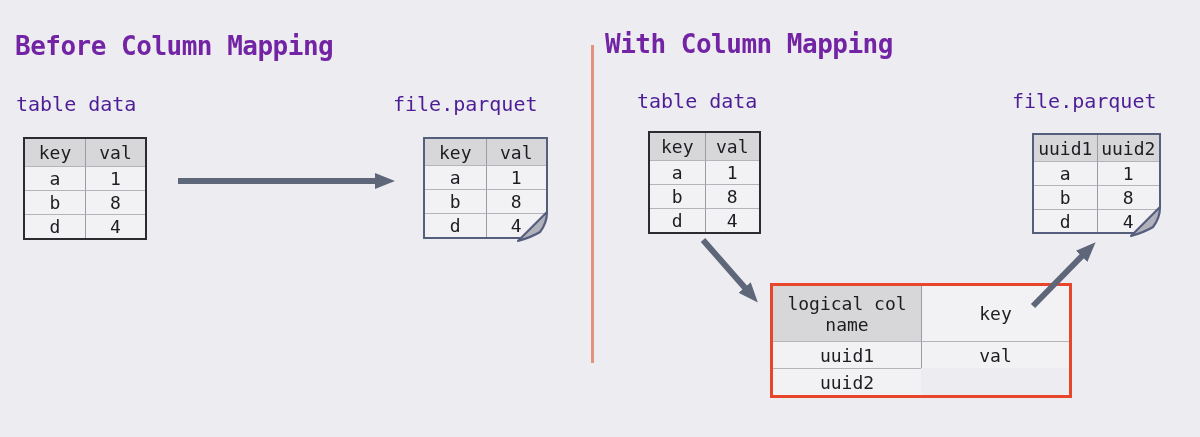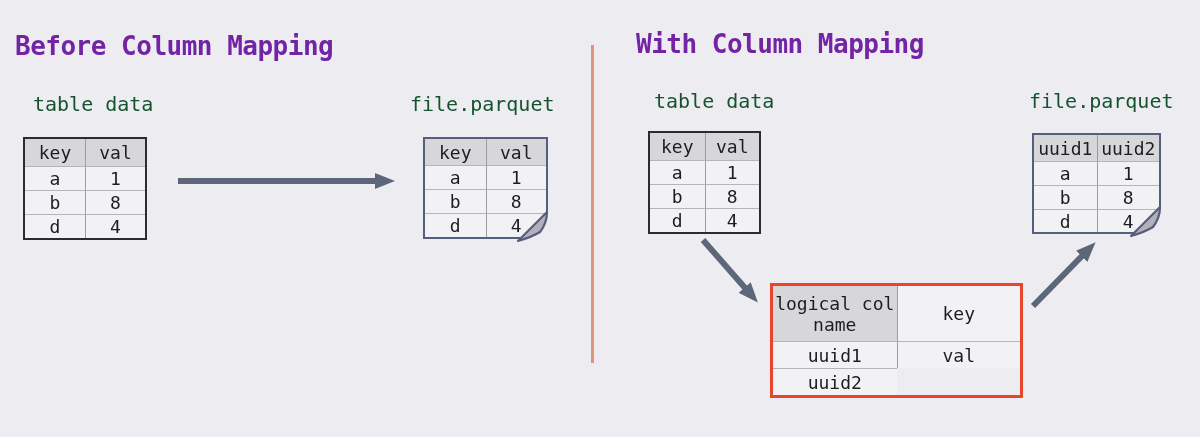--- a/index.html
+++ b/index.html
@@ -10,21 +10,21 @@
   }
   .panel-title{
     position:absolute;
     font:700 26px "DejaVu Sans Mono",monospace;
     color:var(--title_purple,#7224a4);
     letter-spacing:-0.5px;white-space:nowrap;
   }
   .mono-label{
     position:absolute;
     font:400 20px "DejaVu Sans Mono",monospace;
-    color:#14532d;white-space:nowrap;margin-left:17px;
+    color:#4c1d95;white-space:nowrap;
   }
   .tbl{
     position:absolute;display:grid;box-sizing:border-box;
     grid-template-columns:1fr 1fr;
   }
   .tbl .c{
     display:flex;align-items:center;justify-content:center;
     font:400 18px "DejaVu Sans Mono",monospace;color:#1d1d21;
     background:#f2f2f5;overflow:hidden;
   }
@@ -89,21 +89,21 @@
     <div class="c">4</div>
   </div>
   <svg class="fold" viewBox="0 0 46 46">
     <path class="mask" d="M46,10 L46,46 L10,46 Z"></path>
     <path class="flap" d="M41,14 L12,43 Q26,39 34,34 Q41,25 41,14 Z"></path>
   </svg>
 </div>
 
 <div id="divider"></div>
 
-<div class="panel-title" style="left:636px;top:29px;">With Column Mapping</div>
+<div class="panel-title" style="left:605px;top:29px;">With Column Mapping</div>
 
 <div class="mono-label" style="left:637px;top:89px;">table data</div>
 
 <div class="tbl border-dark" style="left:648px;top:131px;width:113px;height:103px;grid-template-rows:27px 24px 24px 24px;">
   <div class="c h blue-bold">key</div>
   <div class="c h blue-bold">val</div>
   <div class="c">a</div>
   <div class="c">1</div>
   <div class="c">b</div>
   <div class="c">8</div>
@@ -123,21 +123,21 @@
     <div class="c">8</div>
     <div class="c">d</div>
     <div class="c">4</div>
   </div>
   <svg class="fold" viewBox="0 0 46 46">
     <path class="mask" d="M46,10 L46,46 L10,46 Z"></path>
     <path class="flap" d="M41,14 L12,43 Q26,39 34,34 Q41,25 41,14 Z"></path>
   </svg>
 </div>
 
-<div class="tbl border-red" style="left:770px;top:283px;width:253px;height:115px;grid-template-rows:55px 27px 27px;">
+<div class="tbl border-red" style="left:770px;top:283px;width:302px;height:115px;grid-template-rows:55px 27px 27px;">
   <div class="c h map-h blue-bold">logical col name</div>
   <div class="c map-c blue-txt">key</div>
   <div class="c map-c green-txt">uuid1</div>
   <div class="c map-c blue-txt">val</div>
   <div class="c map-c green-txt">uuid2</div>
 </div>
 
 <svg id="arrows" width="1200" height="437" viewBox="0 0 1200 437">
   <defs>
     <marker id="ah" viewBox="0 0 20 16" refX="2" refY="8" markerWidth="20" markerHeight="16" orient="auto" markerUnits="userSpaceOnUse">

